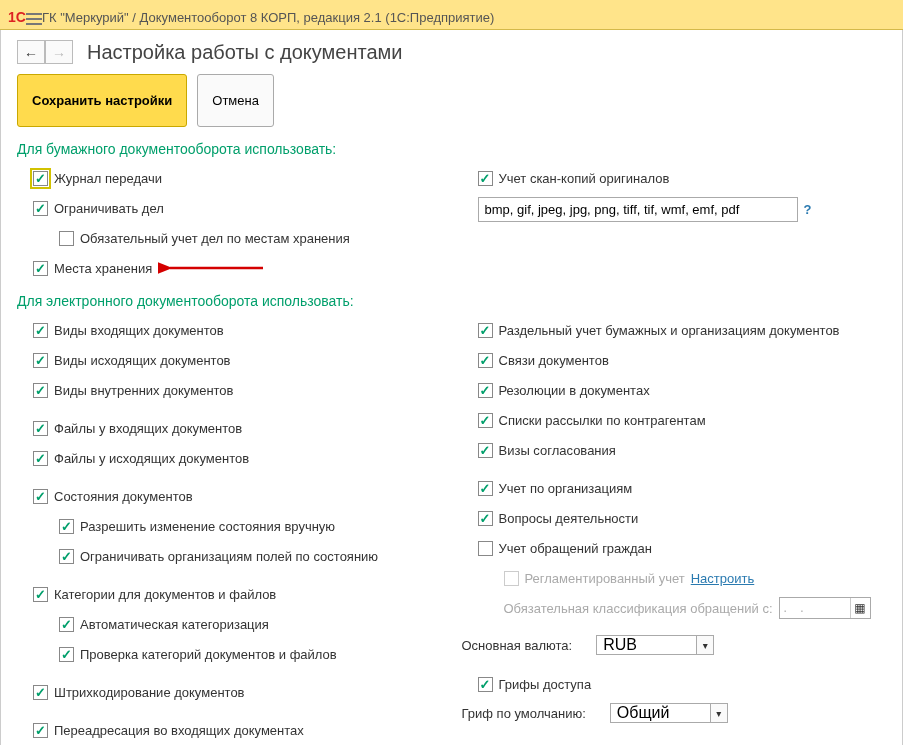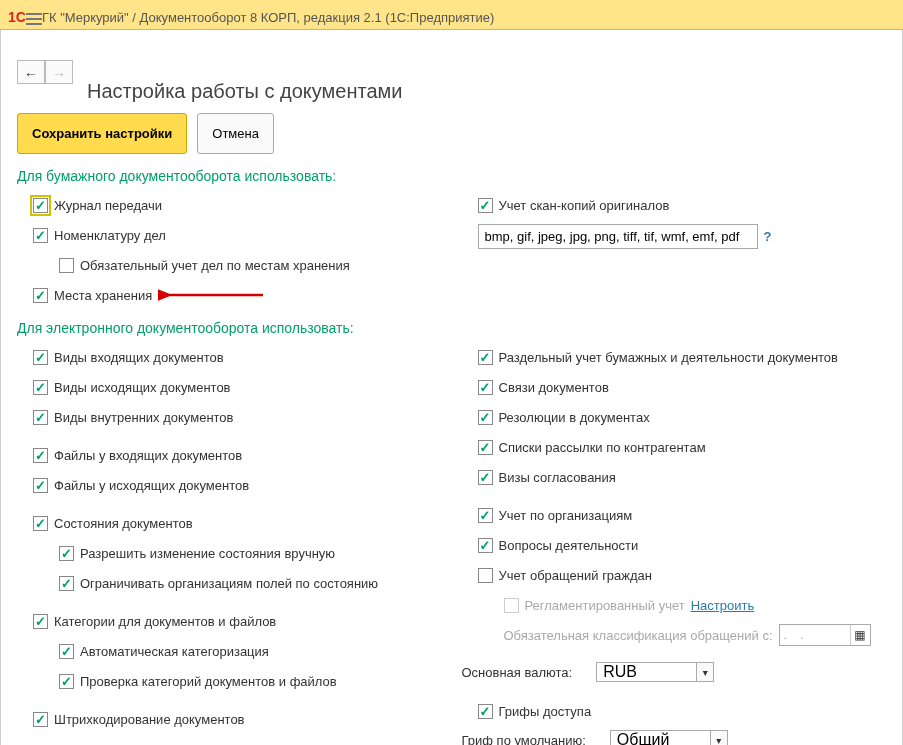--- a/index.html
+++ b/index.html
@@ -58,26 +58,25 @@
     display: inline-flex;
     align-items: center;
     justify-content: center;
     font-size: 14px;
     color: #333;
   }
   .nav-btn.disabled { color: #bbb; }
   .page-title {
     font-size: 20px;
     color: #444;
-    margin-top: 40px;
   }
   .button-row { display: flex; gap: 10px; margin-bottom: 14px; }
   .btn {
     border: 1px solid #aaa;
-    padding: 12px 14px;
+    padding: 18px 14px;
     background: #fafafa;
     cursor: pointer;
     border-radius: 3px;
     font-size: 13px;
   }
   .btn.primary {
     background: #ffdb4d;
     font-weight: bold;
     border: 1px solid #c9a800;
     color: #000;
@@ -215,21 +214,21 @@
 
   <div class="section-header">Для бумажного документооборота использовать:</div>
   <div class="columns">
     <div class="col">
       <div class="row">
         <span class="checkbox checked highlight"></span>
         <span class="label">Журнал передачи</span>
       </div>
       <div class="row">
         <span class="checkbox checked"></span>
-        <span class="label">Номенклатуру дел</span>
+        <span class="label">Ограничивать дел</span>
       </div>
       <div class="row indent">
         <span class="checkbox"></span>
         <span class="label">Обязательный учет дел по местам хранения</span>
       </div>
       <div class="row">
         <span class="checkbox checked"></span>
         <span class="label">Места хранения</span>
         <span class="arrow-annot">
           <svg width="110" height="16">
@@ -242,21 +241,21 @@
             </svg>
         </span>
       </div>
     </div>
     <div class="col">
       <div class="row">
         <span class="checkbox checked"></span>
         <span class="label">Учет скан-копий оригиналов</span>
       </div>
       <div class="row">
-        <input class="text-input" style="width: 280px;" value="bmp, gif, jpeg, jpg, png, tiff, tif, wmf, emf, pdf">
+        <input class="text-input" style="width: 320px;" value="bmp, gif, jpeg, jpg, png, tiff, tif, wmf, emf, pdf">
         <span class="help-q">?</span>
       </div>
     </div>
   </div>
 
   <div class="section-header">Для электронного документооборота использовать:</div>
   <div class="columns">
     <div class="col">
       <div class="row">
           <span class="checkbox checked"></span>
@@ -313,21 +312,21 @@
       <div class="spacer"></div>
       <div class="row">
           <span class="checkbox checked"></span>
           <span class="label">Переадресация во входящих документах</span>
         </div>
     </div>
 
     <div class="col">
       <div class="row">
           <span class="checkbox checked"></span>
-          <span class="label">Раздельный учет бумажных и деятельности документов</span>
+          <span class="label">Раздельный учет бумажных и организациям документов</span>
         </div>
       <div class="row">
           <span class="checkbox checked"></span>
           <span class="label">Связи документов</span>
         </div>
       <div class="row">
           <span class="checkbox checked"></span>
           <span class="label">Резолюции в документах</span>
         </div>
       <div class="row">

